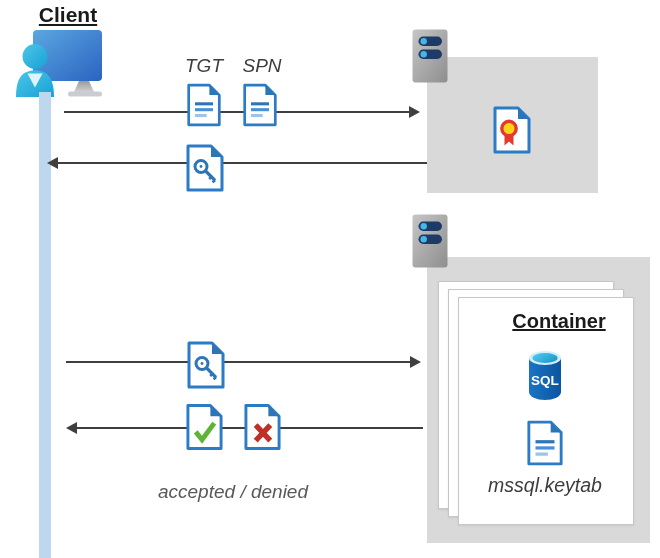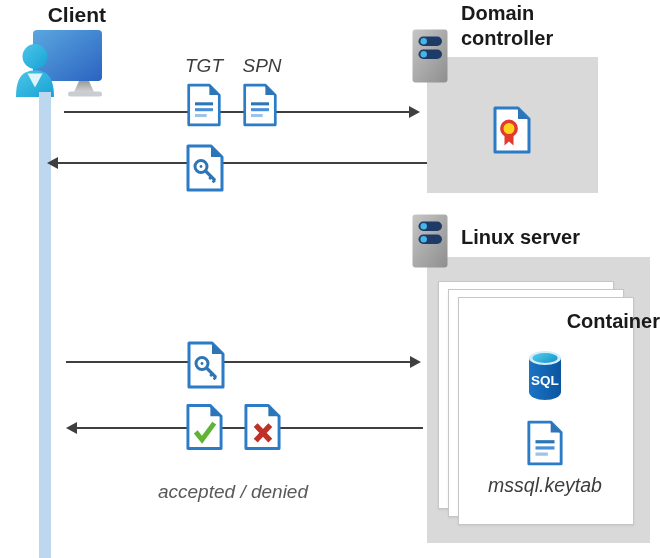--- a/index.html
+++ b/index.html
@@ -20,21 +20,21 @@
   .lifeline{background:var(--lifeline-blue);}
   .gbox{background:var(--box-gray);}
   .card{background:#fff;border:1px solid #c6c6c6;box-shadow:0 1px 2px rgba(0,0,0,.07);}
   .arrow{height:2px;background:var(--arrow-gray);}
   .arrow .head-r{position:absolute;right:-11px;top:-5px;width:0;height:0;
     border-top:6px solid transparent;border-bottom:6px solid transparent;
     border-left:11px solid var(--arrow-gray);}
   .arrow .head-l{position:absolute;left:-11px;top:-5px;width:0;height:0;
     border-top:6px solid transparent;border-bottom:6px solid transparent;
     border-right:11px solid var(--arrow-gray);}
-  .center{text-align:right;}
+  .center{text-align:center;text-decoration:underline;}
   svg{display:block;}
 </style>
 </head>
 <body>
 
 <div class="canvas">
 
   <div class="abs heading center" style="left:30px;top:2px;width:76px;font-size:21px;">Client</div>
 
   <svg class="abs" style="left:8px;top:27px;" width="96" height="70" viewBox="0 0 96 70" aria-hidden="true">
@@ -137,21 +137,20 @@
           <stop offset="1" stop-color="#8e8e8e"></stop>
       </linearGradient>
     </defs>
     <rect x="0.5" y="0.5" width="35" height="53" rx="3" fill="url(#gsrv1)"></rect>
     <rect x="6.5" y="7.5" width="23.5" height="9.5" rx="4.75" fill="#1e3a66"></rect>
     <circle cx="11.7" cy="12.2" r="3.2" fill="#45b6e8"></circle>
     <rect x="6.5" y="20.5" width="23.5" height="9.5" rx="4.75" fill="#1e3a66"></rect>
     <circle cx="11.7" cy="25.2" r="3.2" fill="#45b6e8"></circle>
   </svg>
 
-  <div class="abs heading" style="left:461px;top:1px;width:130px;">Domain controller</div>
 
   <svg class="abs" style="left:492px;top:106px;" width="40" height="48" viewBox="0 0 40 48" aria-hidden="true">
     <path d="M3 2 H26 L37 13 V46 H3 Z" fill="#fff" stroke="#2b7bc7" stroke-width="3" stroke-linejoin="round"></path>
     <path d="M26 2 V13 H37 Z" fill="#2e75b6"></path>
     <path d="M12.5 27 V39.5 L17 35.5 L21.5 39.5 V27 Z" fill="#e23a2e"></path>
     <circle cx="17" cy="22.5" r="7.2" fill="#ffd21c" stroke="#e23a2e" stroke-width="3.4"></circle>
   </svg>
 
   <div class="abs gbox" style="left:427px;top:257px;width:223px;height:286px;"></div>
 
@@ -162,21 +161,20 @@
           <stop offset="1" stop-color="#8e8e8e"></stop>
       </linearGradient>
     </defs>
     <rect x="0.5" y="0.5" width="35" height="53" rx="3" fill="url(#gsrv2)"></rect>
     <rect x="6.5" y="7.5" width="23.5" height="9.5" rx="4.75" fill="#1e3a66"></rect>
     <circle cx="11.7" cy="12.2" r="3.2" fill="#45b6e8"></circle>
     <rect x="6.5" y="20.5" width="23.5" height="9.5" rx="4.75" fill="#1e3a66"></rect>
     <circle cx="11.7" cy="25.2" r="3.2" fill="#45b6e8"></circle>
   </svg>
 
-  <div class="abs heading" style="left:461px;top:225px;width:180px;">Linux server</div>
 
   <div class="abs card" style="left:438px;top:281px;width:174px;height:226px;"></div>
   <div class="abs card" style="left:448px;top:289px;width:174px;height:226px;"></div>
   <div class="abs card" style="left:458px;top:297px;width:174px;height:226px;"></div>
 
   <div class="abs heading center" style="left:458px;top:309px;width:202px;">Container</div>
 
   <svg class="abs" style="left:527px;top:350px;" width="36" height="52" viewBox="0 0 36 52" aria-hidden="true">
     <defs>
       <linearGradient id="gsqlbody" x1="0" y1="0" x2="1" y2="0">

